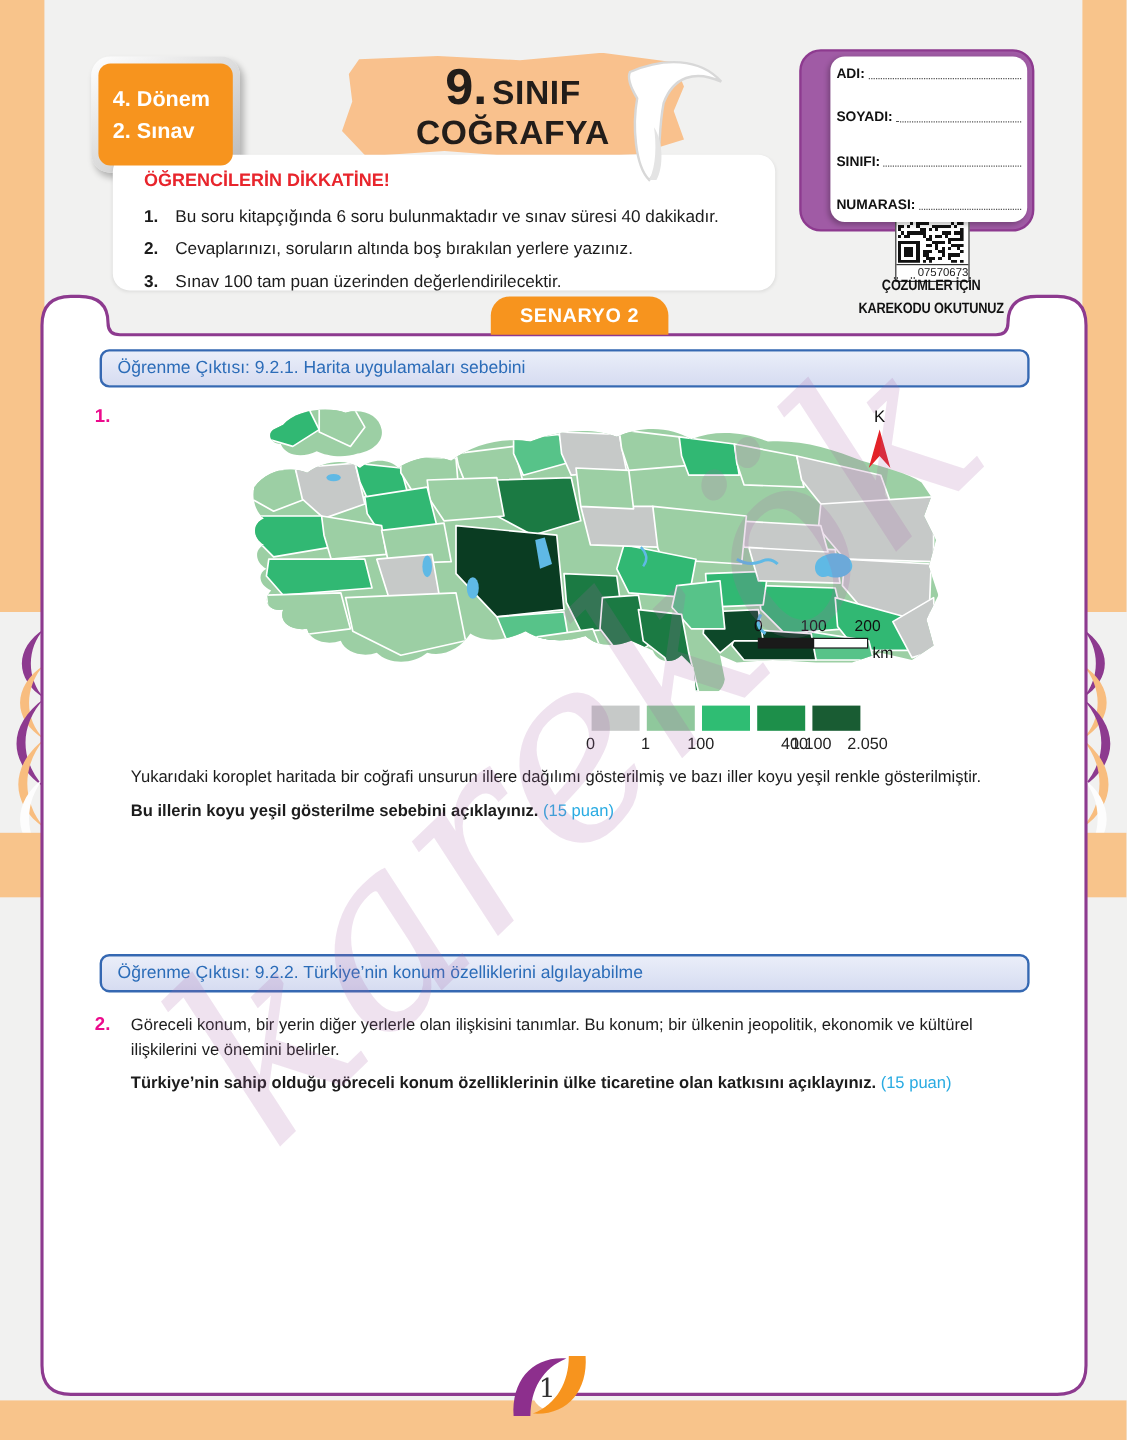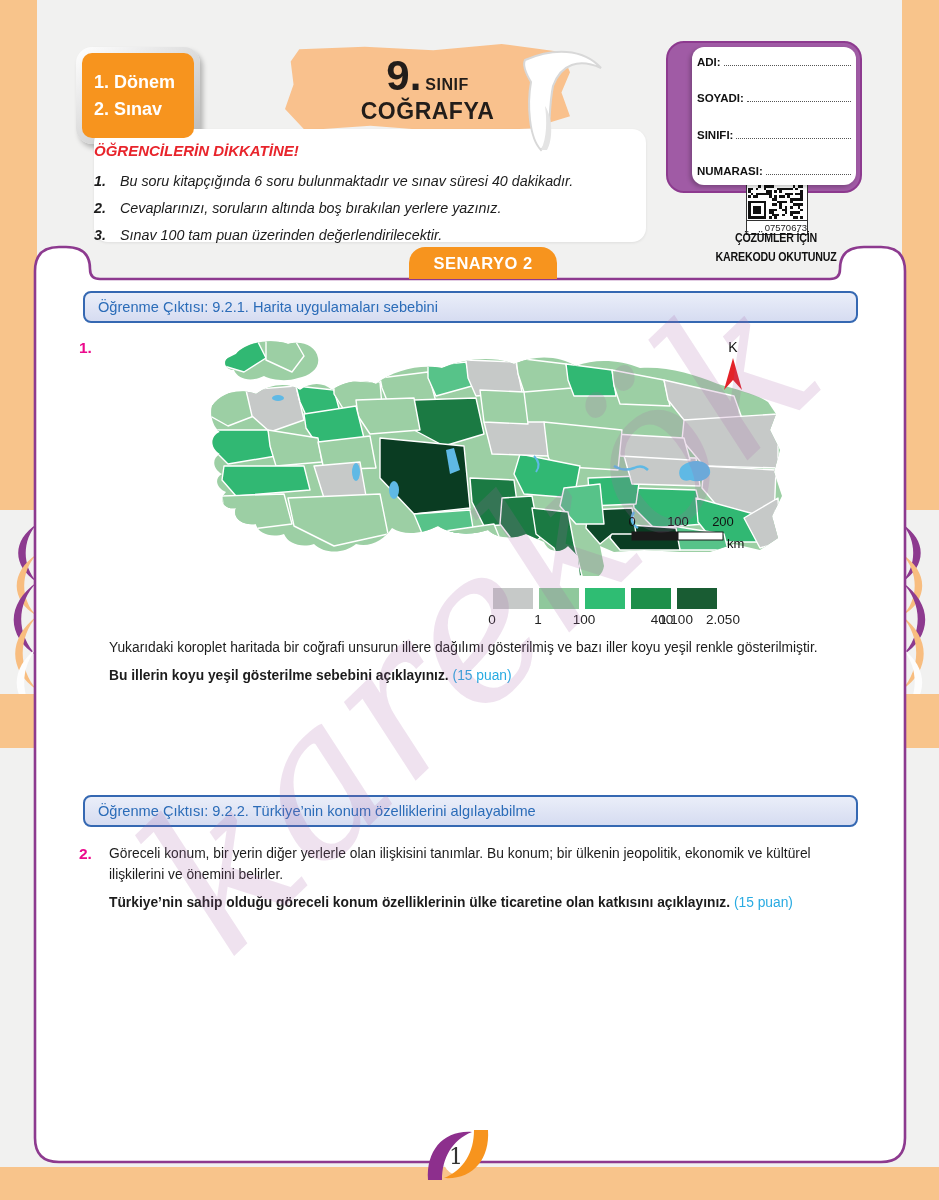--- a/index.html
+++ b/index.html
@@ -22,22 +22,22 @@
   #badge-inner{left:82px;top:53px;width:112px;height:85px;border-radius:10px;background:#f7941e;
     display:flex;flex-direction:column;justify-content:center;padding-left:12px;box-sizing:border-box;z-index:3;}
   #badge-inner div{color:#fff;font-weight:700;font-size:18px;line-height:27px;}
 
   
   #banner{left:285px;top:44px;width:285px;height:88px;background:#f9c18d;z-index:2;
     clip-path:polygon(2% 20%,5% 6%,28% 3%,52% 7%,76% 0%,97% 9%,100% 32%,97% 55%,100% 82%,86% 96%,58% 100%,30% 93%,7% 98%,0% 74%,3% 46%);
     display:flex;flex-direction:column;align-items:center;justify-content:center;}
   #banner .l1{display:flex;align-items:baseline;gap:4px;color:#221d1a;}
   #banner .grade{font-size:42px;font-weight:700;}
-  #banner .lvl{font-size:16px;font-weight:700;letter-spacing:.5px;}
-  #banner .subj{font-size:23px;font-weight:700;letter-spacing:.5px;color:#221d1a;margin-top:-2px;}
+  #banner .lvl{font-size:28px;font-weight:700;letter-spacing:.5px;}
+  #banner .subj{font-size:28px;font-weight:700;letter-spacing:.5px;color:#221d1a;margin-top:-2px;}
   #curl{left:517px;top:46px;z-index:3;}
 
   
   #form-box{left:666px;top:41px;width:196px;height:152px;background:#a05ba5;border:2px solid #8d3a8f;
     border-radius:18px;z-index:2;box-sizing:border-box;}
   #form-card{left:692px;top:47px;width:164px;height:138px;background:#fff;border-radius:12px;
     box-shadow:-2px 2px 4px rgba(0,0,0,.25);z-index:3;display:flex;flex-direction:column;
     justify-content:space-between;padding:8px 5px;box-sizing:border-box;}
   .frow{display:flex;align-items:flex-end;}
   .frow label{font-weight:700;font-size:11.5px;color:#111;}
@@ -45,21 +45,21 @@
 
   
   #qr-wrap{left:746px;top:162px;width:60px;z-index:2;border:1.5px solid #333;background:#fff;}
   #qr-svg{display:block;width:57px;height:57px;padding:1px;box-sizing:border-box;}
   #qr-num{border-top:1.5px solid #333;font-size:9.5px;text-align:right;line-height:13px;color:#222;}
   .qr-caption{left:688px;top:230px;width:176px;text-align:center;z-index:2;
     font-weight:700;font-size:12.5px;line-height:18px;color:#111;transform:scaleX(.85);letter-spacing:-.2px;}
 
   
   #notice{left:94px;top:129px;width:552px;height:113px;background:#fff;border-radius:14px;z-index:2;
-    padding:13px 0;box-sizing:border-box;box-shadow:0 1px 3px rgba(0,0,0,.08);font-style:italic;}
+    padding:13px 26px;box-sizing:border-box;box-shadow:0 1px 3px rgba(0,0,0,.08);}
   #notice h2{margin:0 0 9px 0;font-size:15px;color:#e8252c;font-weight:700;}
   #notice .item{display:flex;font-size:14.3px;line-height:27px;color:#1c1c1c;}
   #notice .item b{width:26px;flex:none;}
 
   
   #scenario{left:409px;top:247px;width:148px;height:32px;background:#f7941e;border-radius:16px 16px 0 0;
     color:#fff;font-weight:700;font-size:16.5px;letter-spacing:.5px;display:flex;align-items:center;
     justify-content:center;z-index:2;}
 
   
@@ -125,21 +125,21 @@
   </svg>
 
   <svg class="abs" id="main-frame" width="939" height="1200" viewBox="0 0 939 1200">
     <path d="M35,1138 L35,271 Q35,247 59,247 L66,247 Q90,247 90,269 Q90,279 100,279
              L830,279 Q840,279 840,269 Q840,247 864,247 L881,247 Q905,247 905,271
              L905,1138 Q905,1162 881,1162 L59,1162 Q35,1162 35,1138 Z" fill="#ffffff" stroke="#8d3a8f" stroke-width="2.6"></path>
   </svg>
 
   <div class="abs" id="badge-outer"></div>
   <div class="abs" id="badge-inner">
-    <div>1. Dönem</div>
+    <div>4. Dönem</div>
     <div>2. Sınav</div>
   </div>
 
   <div class="abs" id="banner">
     <div class="l1">
       <span class="grade">9.</span>
       <span class="lvl">SINIF</span>
     </div>
     <div class="subj">COĞRAFYA</div>
   </div>

